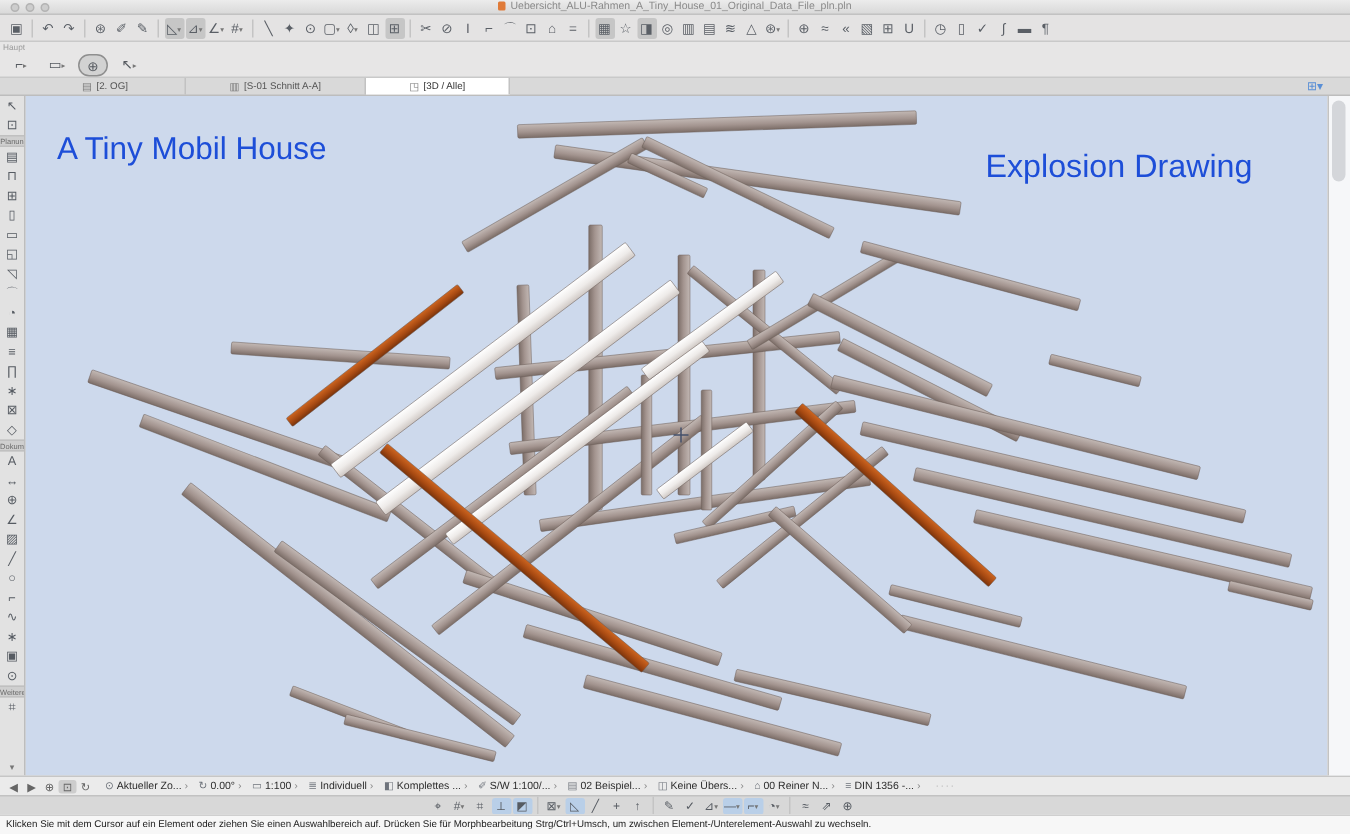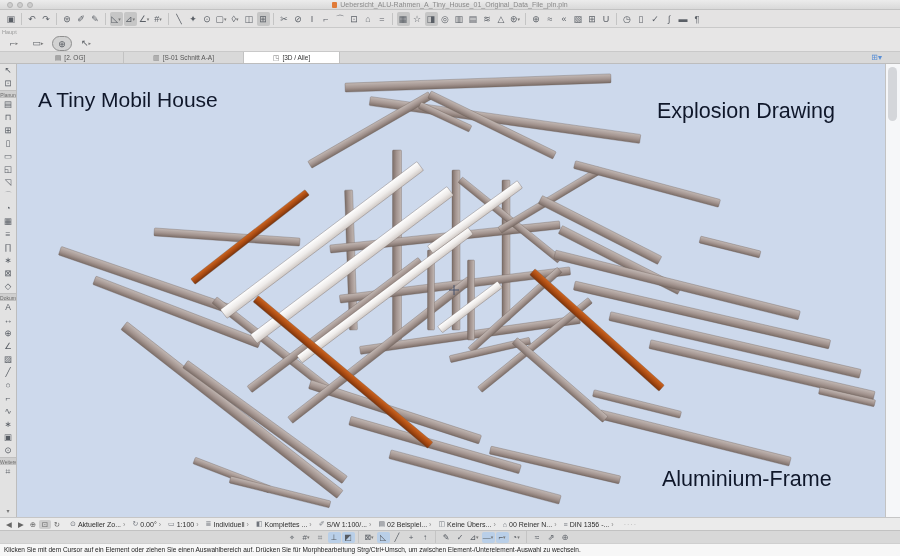--- a/index.html
+++ b/index.html
@@ -49,21 +49,21 @@
   .toolbox { width:17px; flex:0 0 17px; background:#e2e2e2; border-right:1px solid #bdbdbd;
              display:flex; flex-direction:column; align-items:stretch; overflow:hidden; }
   .titem { height:13px; font-size:8.5px; line-height:13px; text-align:center; color:#565b62; }
   .tglabel { height:8px; font-size:5px; line-height:8px; text-align:center; color:#6b6b6b;
              background:#cfcfcf; border-top:1px solid #c0c0c0; border-bottom:1px solid #c0c0c0;
              overflow:hidden; white-space:nowrap; }
   .tscroll { margin-top:auto; height:10px; font-size:6px; text-align:center; color:#777; }
 
   .viewport { position:relative; width:868px; flex:0 0 868px; overflow:hidden; }
   .viewport svg { position:absolute; left:0; top:0; }
-  .ov { position:absolute; color:#0f172a; font-size:21px; white-space:nowrap; }
+  .ov { position:absolute; color:#1d4ed8; font-size:21px; white-space:nowrap; }
   .ov-title { left:21px; top:24px; }
   .ov-right { top:34px; right:50px; text-align:center; line-height:26px; font-size:21.5px; }
   .ov-bottom { left:645px; top:403px; font-size:21.5px; }
 
   .vscroll { width:15px; flex:0 0 15px; background:#f6f7f9; border-left:1px solid #c3c3c3; position:relative; }
   .vscroll .thumb { position:absolute; left:2px; top:3px; width:9px; height:54px; border-radius:5px; background:#d4d6da; }
 
   
   .status1 { height:13px; flex:0 0 13px; background:#ebebeb; border-top:1px solid #c6c6c6;
              display:flex; align-items:center; font-size:7px; color:#333; padding-left:3px; overflow:hidden; }
@@ -289,21 +289,20 @@
           <rect x="415.5" y="239" width="75" height="8" rx="1" transform="rotate(-37 453 243)" fill="url(#grad-w)" stroke="#6a5c56" stroke-width="0.6" stroke-opacity="0.55"></rect>
           <rect x="160.5" y="169.5" width="145" height="7" rx="1" transform="rotate(-38 233 173)" fill="url(#grad-o)" stroke="#6a5c56" stroke-width="0.6" stroke-opacity="0.55"></rect>
           <rect x="212" y="304" width="228" height="8" rx="1" transform="rotate(40 326 308)" fill="url(#grad-o)" stroke="#6a5c56" stroke-width="0.6" stroke-opacity="0.55"></rect>
           <rect x="493" y="262" width="174" height="8" rx="1" transform="rotate(42 580 266)" fill="url(#grad-o)" stroke="#6a5c56" stroke-width="0.6" stroke-opacity="0.55"></rect>
           <path d="M432 226H442M437 221V231" stroke="#44506b" stroke-width="1"></path>
         </svg>
       <div class="ov ov-title">A Tiny Mobil House</div>
       <div class="ov ov-right">
         <div>Explosion Drawing</div>
       </div>
-      <div class="ov ov-bottom">Aluminium-Frame</div>
     </div>
 
     <div class="vscroll">
       <div class="thumb"></div>
     </div>
   </div>
 
   <div class="status1" id="status1">
       <span class="nav">◀</span>
       <span class="nav">▶</span>

